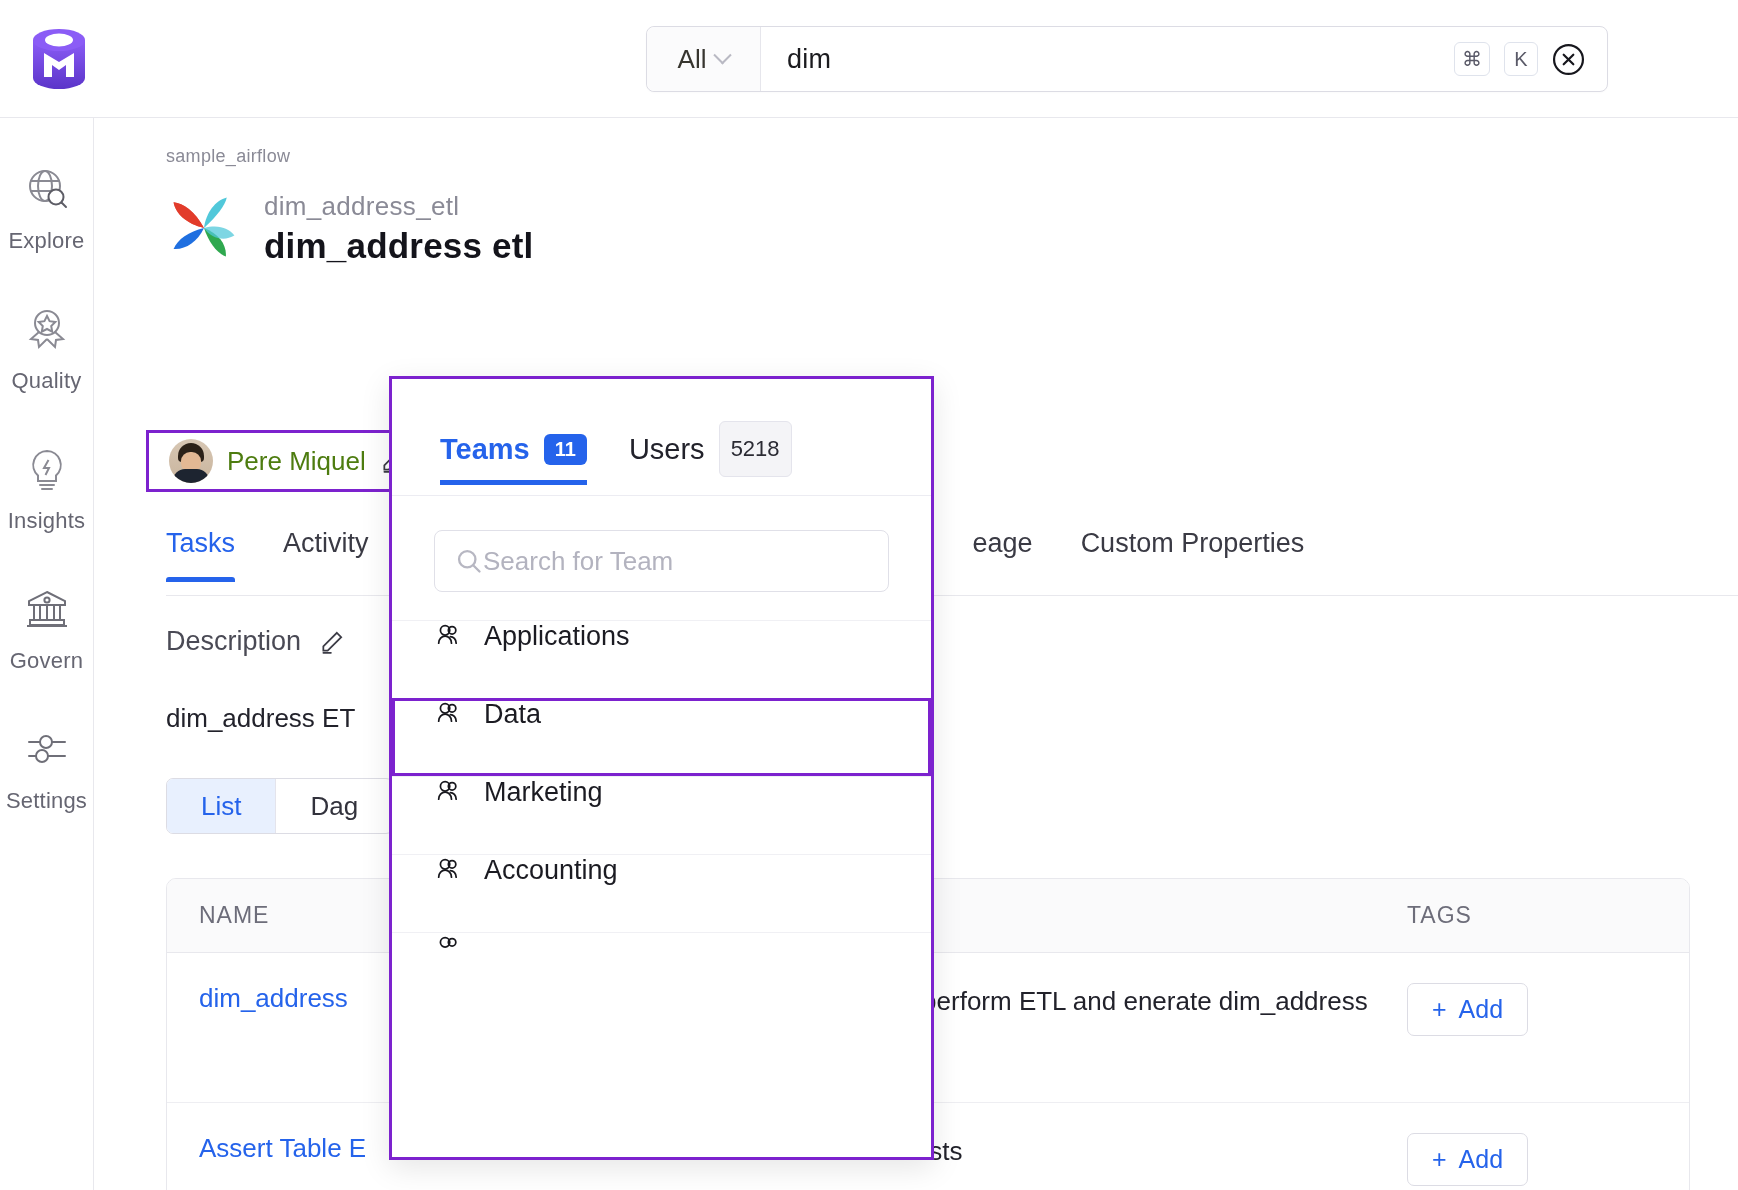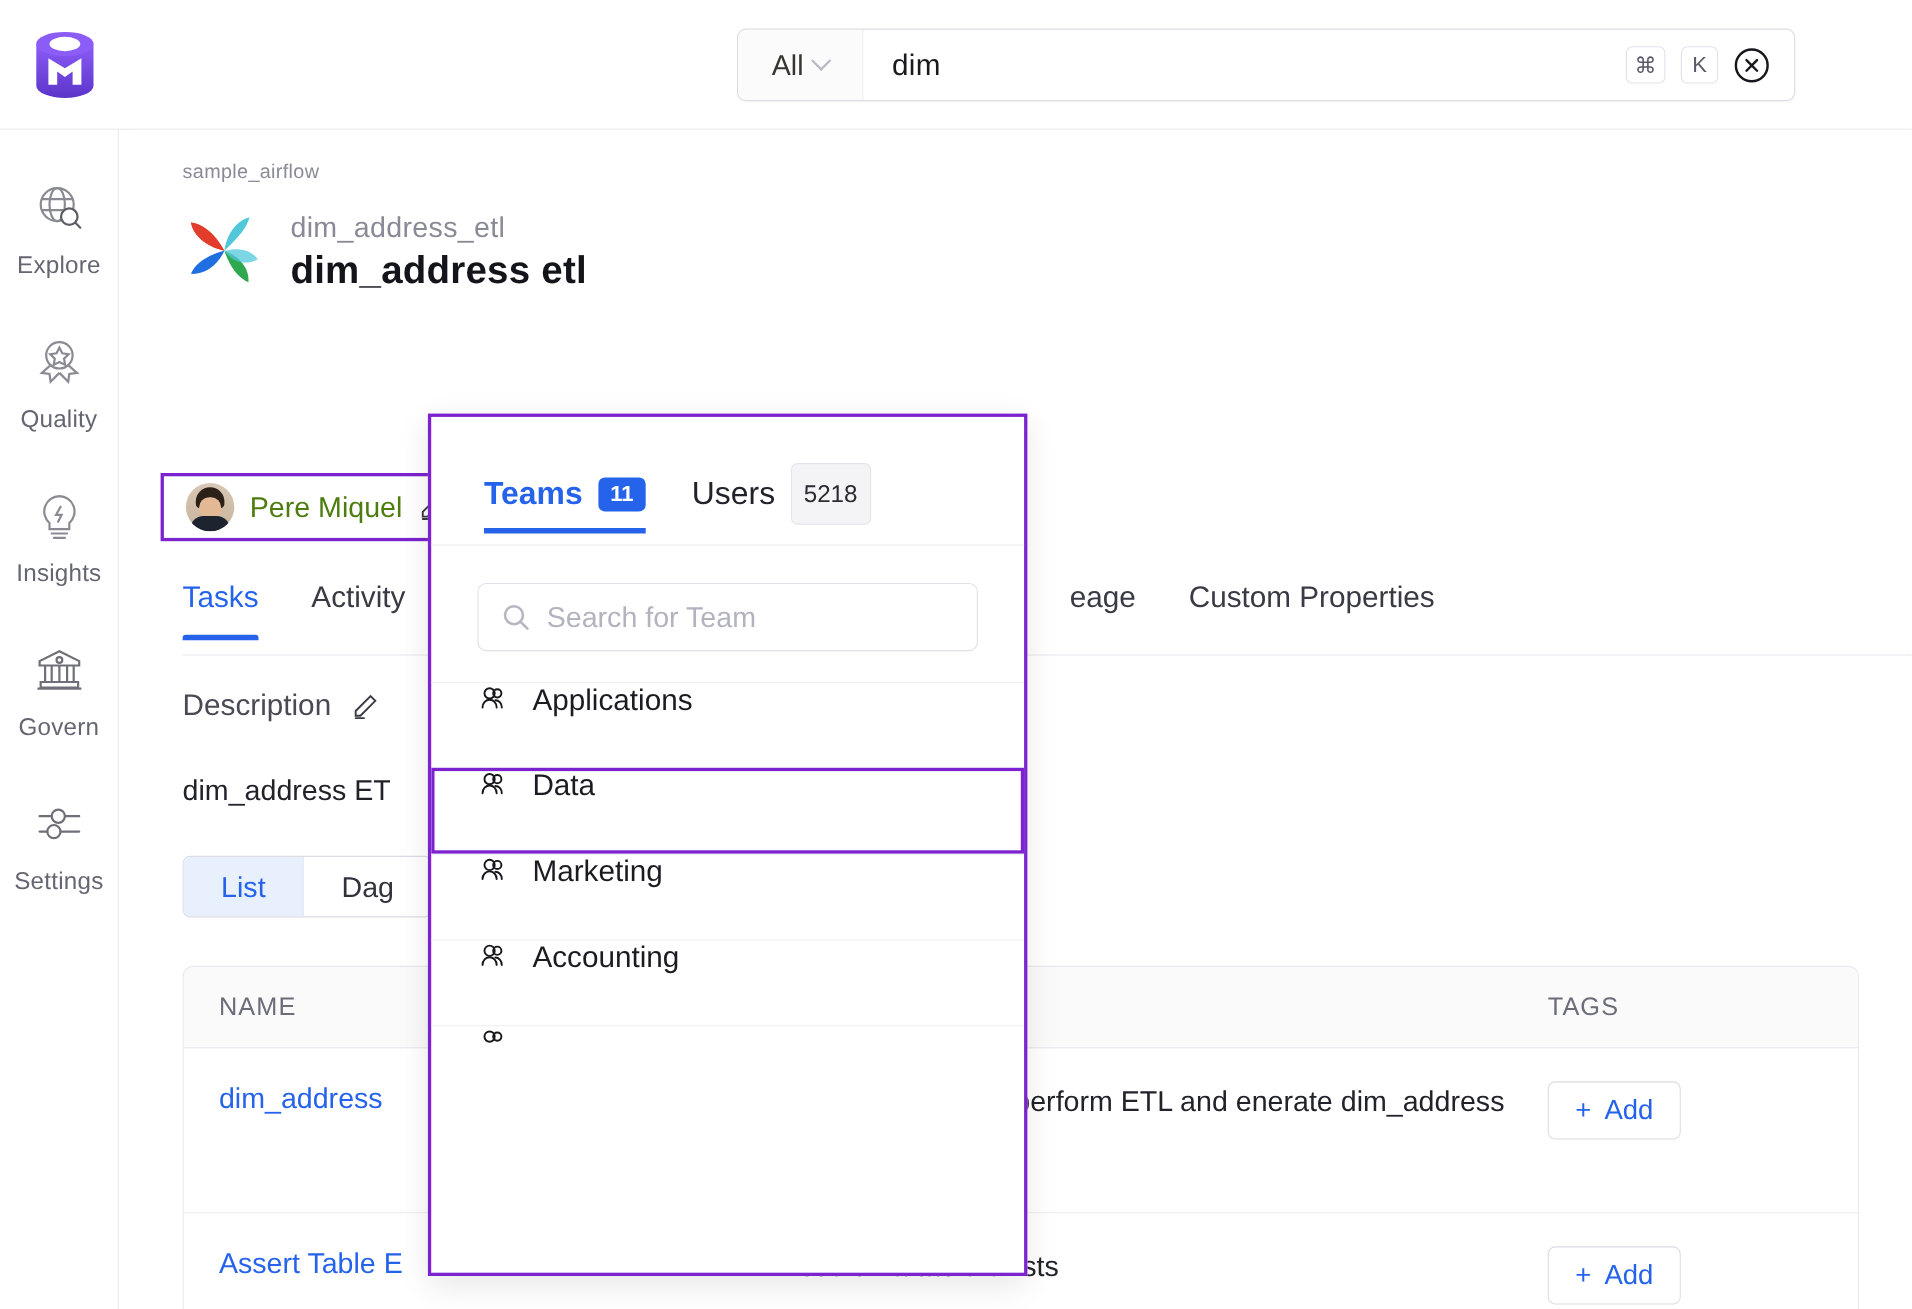--- a/index.html
+++ b/index.html
@@ -19,21 +19,20 @@
   }
   .logo-wrap { width: 118px; display:flex; align-items:center; justify-content:center; }
   .om-logo { width: 58px; height: 66px; display:block; }
 
   .searchbar {
     position: absolute; left: 646px; top: 26px;
     width: 962px; height: 66px;
     border: 1px solid #dcdce4; border-radius: 8px;
     background: #fff; display: flex; align-items: stretch;
     box-shadow: 0 1px 2px rgba(0,0,0,0.02);
-    margin-left: 24px;
   }
   .search-scope {
     width: 114px; border-right: 1px solid #e6e6ec;
     background: #fbfbfc; border-radius: 8px 0 0 8px;
     display:flex; align-items:center; justify-content:center; gap: 10px;
     font-size: 26px; color: #37352f; cursor: pointer;
   }
   .chev { width: 13px; height: 13px; border-right: 2px solid #b9b9c3; border-bottom: 2px solid #b9b9c3;
           transform: rotate(45deg) translate(-3px,-3px); }
   .search-input-area { flex: 1; display:flex; align-items:center; padding-left: 26px; }
@@ -42,21 +41,21 @@
   .kbd {
     min-width: 34px; height: 34px; padding: 0 7px;
     border: 1px solid #dfe3ec; border-radius: 6px; background: #fff;
     display:flex; align-items:center; justify-content:center;
     font-size: 20px; color: #5a5a68; font-family: "Liberation Sans", sans-serif;
   }
   .clear-btn { width: 33px; height: 33px; cursor: pointer; }
 
   
   .rail {
-    position: absolute; top: 118px; left: 0; width: 108px; height: 1072px;
+    position: absolute; top: 118px; left: 0; width: 94px; height: 1072px;
     background: #fff; border-right: 1px solid #e8e8ed;
     display: flex; flex-direction: column; align-items: center; padding-top: 42px;
   }
   .rail-item {
     width: 118px; display:flex; flex-direction: column; align-items:center;
     gap: 10px; cursor: pointer; margin-bottom: 46px;
   }
   .rail-icon { width: 58px; height: 58px; display:flex; align-items:center; justify-content:center; }
   .rail-label { font-size: 22px; color: #666672; letter-spacing: .2px; }
 
@@ -139,21 +138,21 @@
     display:flex; flex-direction:column; box-shadow: 0 8px 28px rgba(0,0,0,0.10);
   }
   .pop-tabs { display:flex; align-items:center; gap: 42px; padding: 42px 48px 0 48px; border-bottom: 1px solid #ececf2; }
   .pop-tab { display:flex; align-items:center; gap: 14px; padding-bottom: 18px; font-size: 29px; color:#22222b; cursor:pointer; position:relative; }
   .pop-tab.active { color:#2563eb; font-weight:700; }
   .pop-tab.active::after { content:""; position:absolute; left:0; right:0; bottom:-1px; height:5px; background:#2563eb; }
   .badge-solid { background:#2563eb; color:#fff; font-size: 20px; font-weight:700; border-radius: 6px; padding: 4px 11px; }
   .badge-soft { background:#f4f4f7; color:#2b2b34; font-size: 22px; border:1px solid #e4e4ec; border-radius: 6px; padding: 14px 11px; }
   .pop-search {
     margin: 34px 42px 0 42px; height: 62px; border:1px solid #e0e0e8; border-radius: 8px;
-    display:flex; align-items:center; gap: 14px; padding: 0 20px; cursor: text;
+    display:flex; align-items:center; padding: 0 20px; cursor: text;
   }
   .pop-search-ph { font-size: 26px; color:#b3b3bf; }
   .pop-list { margin-top: 28px; flex: 1; overflow: hidden; }
   .pop-item {
     display:flex; align-items:flex-start; gap: 22px; padding: 0 42px;
     height: 78px; border-top: 1px solid #f0f0f4; font-size: 27px; color:#1b1b22; cursor:pointer;
   }
   .pop-item.selected-box { outline: 3px solid #7c22ce; outline-offset: -3px; }
   .team-icon { width: 28px; height: 28px; flex-shrink:0; }
 </style>

